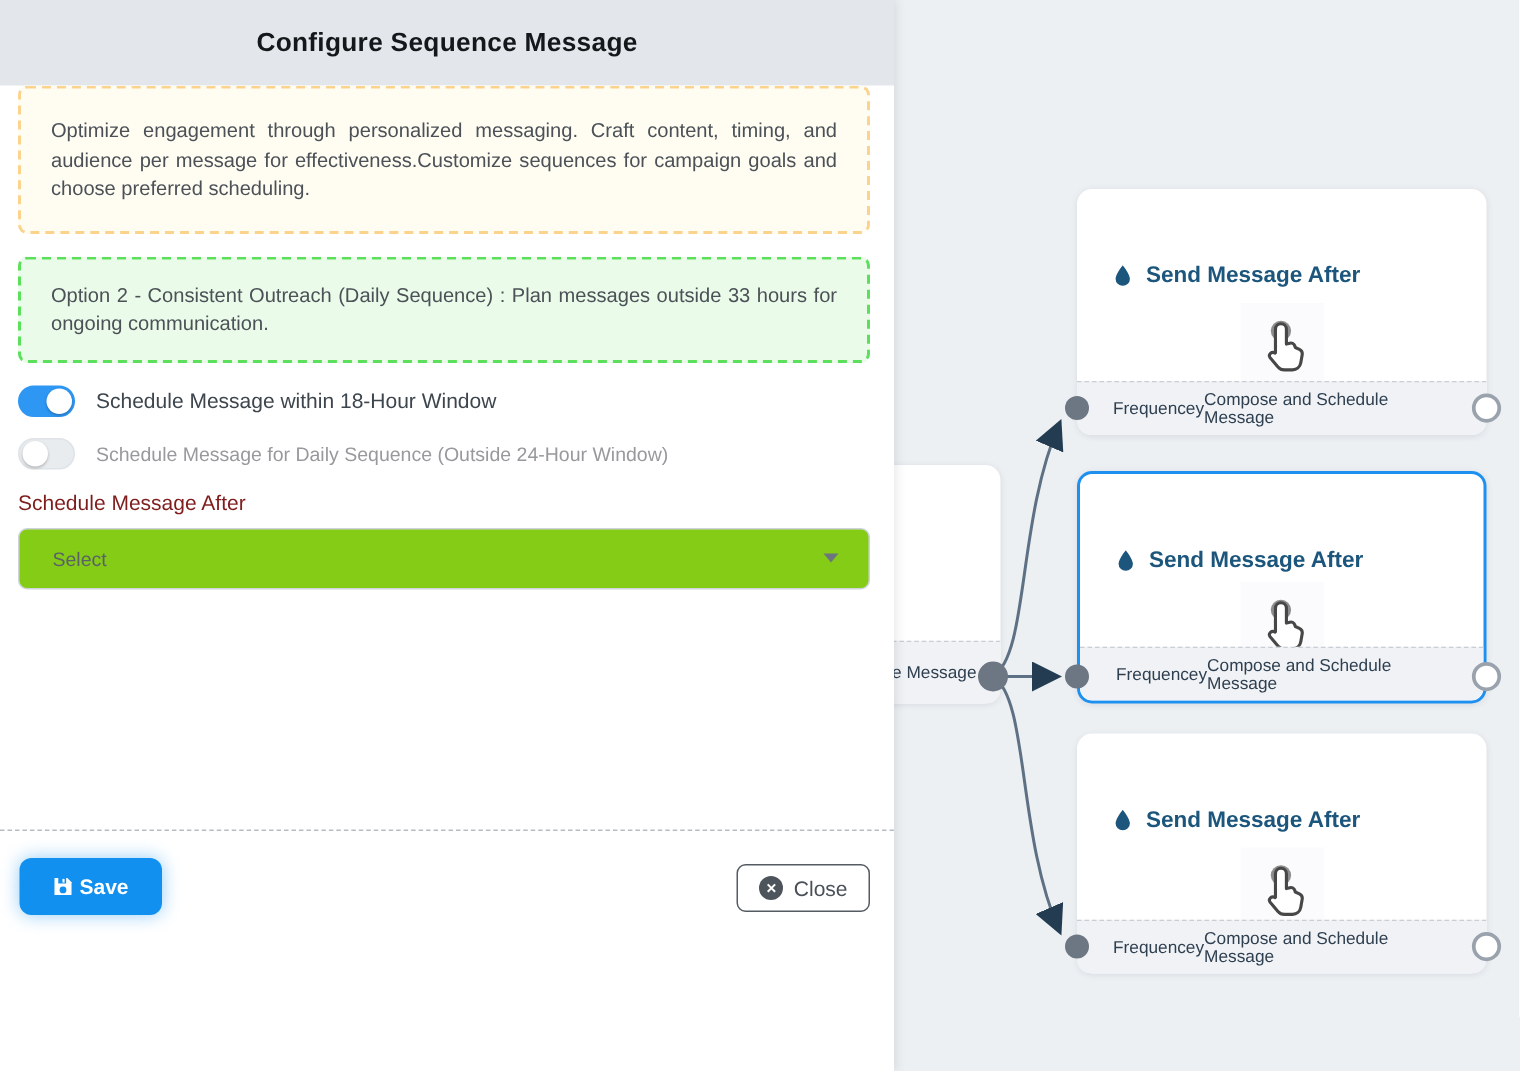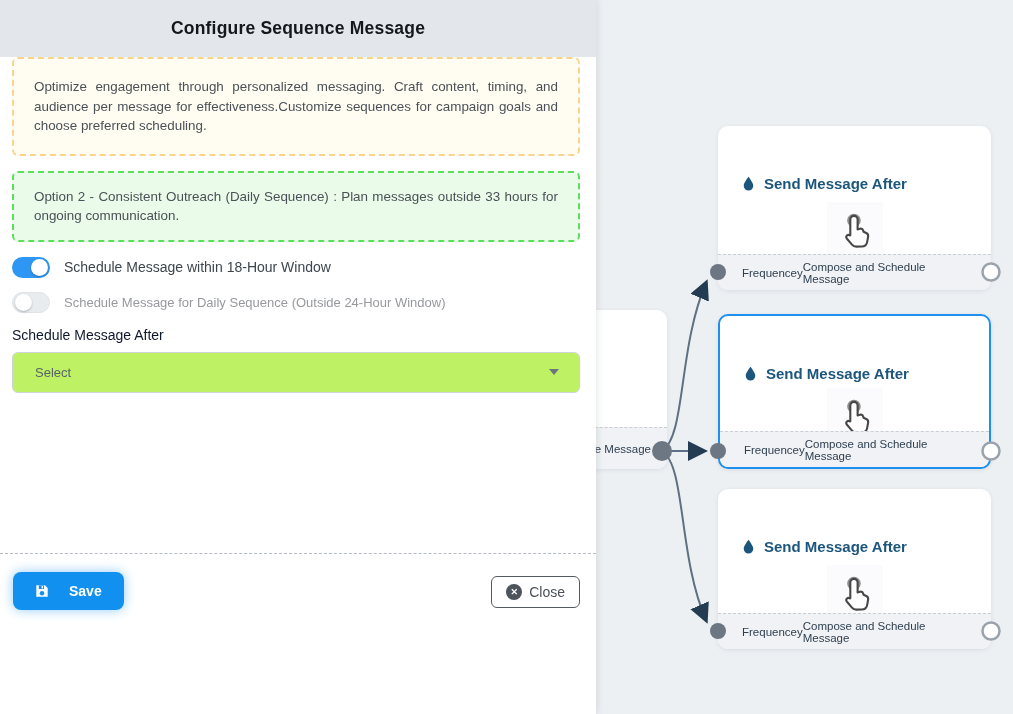--- a/index.html
+++ b/index.html
@@ -24,32 +24,32 @@
   .switch { position:relative; width:38px; height:21px; border-radius:11px; flex:0 0 auto; cursor:pointer; }
   .switch.on  { background:#2e96f3; }
   .switch.off { background:#e9ecef; border:1px solid #dfe3e7; }
   .knob { position:absolute; top:2px; width:17px; height:17px; border-radius:50%;
           background:#fff; box-shadow:0 1px 2px rgba(0,0,0,.25); }
   .switch.on  .knob { right:2px; }
   .switch.off .knob { left:2px; top:1.5px; }
   .toggle-label-on  { font-size:14px; color:#3d454d; }
   .toggle-label-off { font-size:13px; color:#97999d; }
 
-  .field-label { margin-top:12px; font-size:14px; color:#0f172a; }
+  .field-label { margin-top:12px; font-size:14px; color:#7f1d1d; }
   .select { margin-top:9px; height:41px; width:568px; border:1px solid #ced4da;
-            border-radius:6px; background:#bef264; display:flex; align-items:center;
+            border-radius:6px; background:#84cc16; display:flex; align-items:center;
             justify-content:space-between; padding:0 20px 0 22px; cursor:pointer; }
   .select-value { font-size:13px; color:#5a6268; }
   .caret-down { width:0; height:0; border-left:5px solid transparent;
                 border-right:5px solid transparent; border-top:6px solid #6c757d; }
 
   .panel-footer { position:absolute; top:553px; left:0; right:0;
                   border-top:1px dashed #b6bcc3; padding:18px 16px 0 13px;
                   display:flex; justify-content:space-between; align-items:flex-start; }
-  .btn-save { display:inline-flex; align-items:center; gap:20px; background:#1190f0;
+  .btn-save { display:inline-flex; align-items:center; gap:4px; background:#1190f0;
               color:#fff; font-weight:bold; font-size:14px; border:none; border-radius:8px;
               padding:11px 22px; cursor:pointer; box-shadow:0 0 12px rgba(17,144,240,.45); }
   .btn-close { display:inline-flex; align-items:center; gap:7px; background:#fff;
                color:#495057; font-size:14px; border:1px solid #545b62; border-radius:6px;
                padding:7px 14px; margin-top:4px; cursor:pointer; }
   .close-glyph { width:16px; height:16px; border-radius:50%; background:#4d545c; color:#fff;
                  font-size:9px; font-weight:bold; display:inline-flex; align-items:center;
                  justify-content:center; line-height:1; }
 
   

